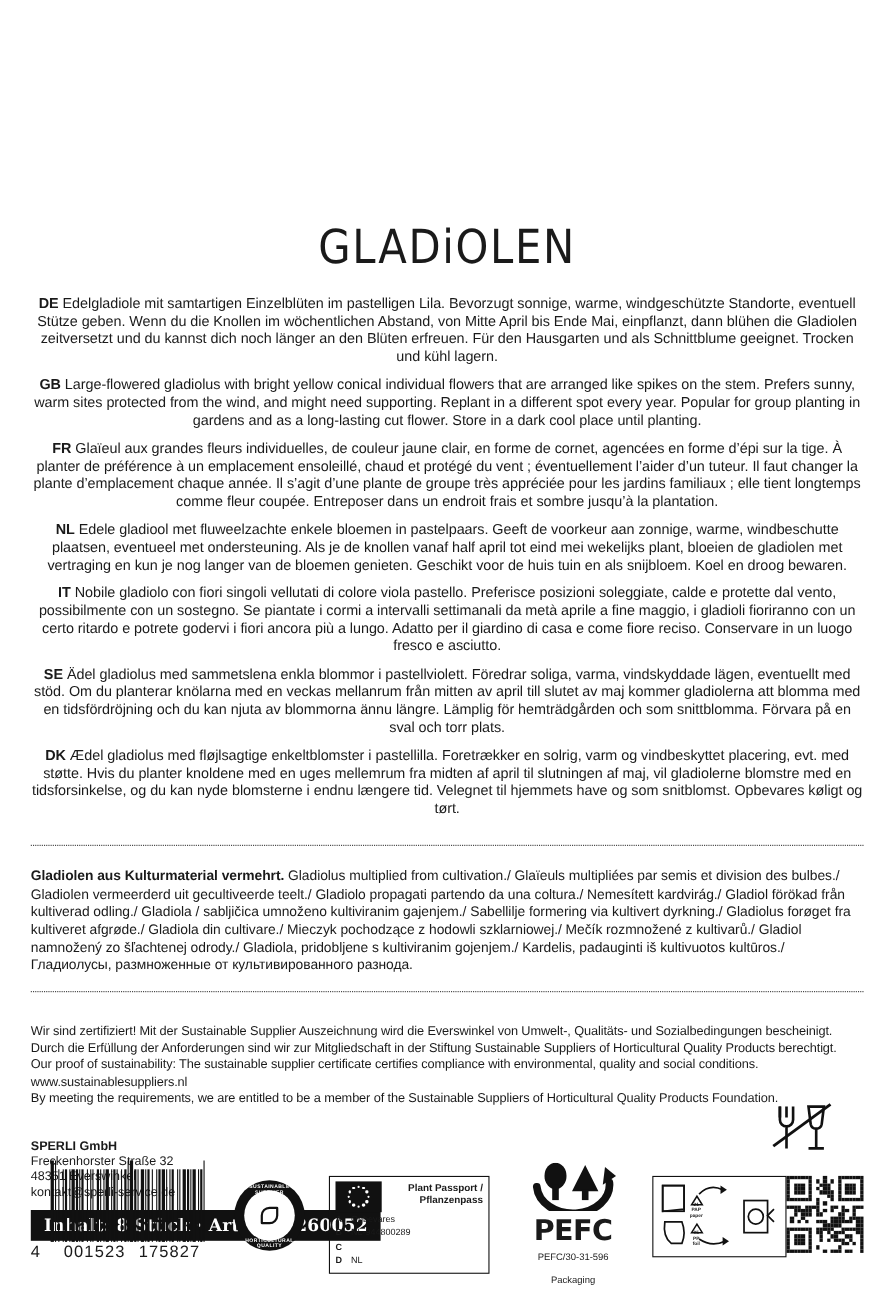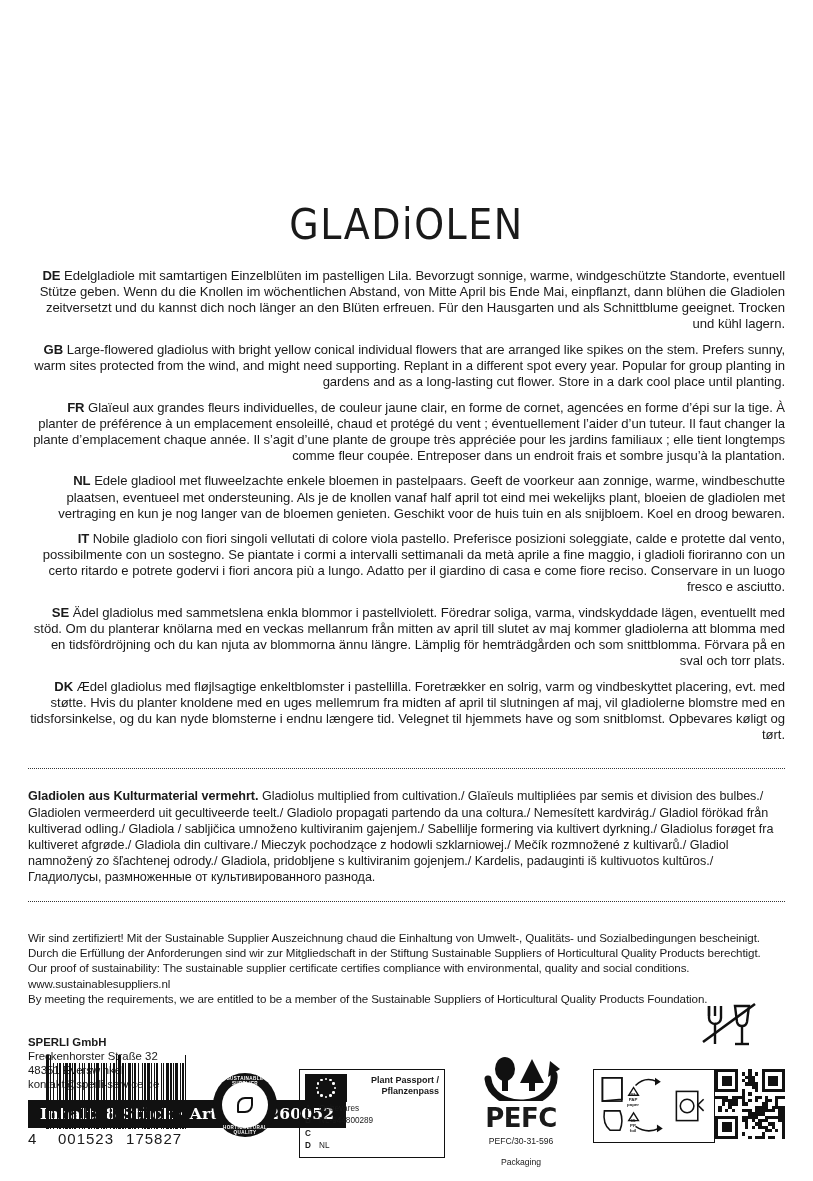--- a/index.html
+++ b/index.html
@@ -31,21 +31,21 @@
     margin-top: 11px;
     letter-spacing: 0.2px;
   }
 
   
   .lang-list { margin-top: 22px; }
   .lang-block {
     font-size: 13.1px;
     line-height: 16.1px;
     margin-bottom: 9.5px;
-    text-align: right;
+    text-align: center;
     letter-spacing: -0.05px;
   }
   .lang-code { font-weight: 700; }
 
   
   .dotted-rule {
     border-top: 1.5px dotted #333;
     width: 100%;
   }
   .rule-a { margin-top: 25px; margin-bottom: 19px; }
@@ -218,21 +218,21 @@
 
   <div class="dotted-rule rule-a"></div>
 
   
   <p class="propagation"><b>Gladiolen aus Kulturmaterial vermehrt.</b><span> Gladiolus multiplied from cultivation./ Glaïeuls multipliées par semis et division des bulbes./ Gladiolen vermeerderd uit gecultiveerde teelt./ Gladiolo propagati partendo da una coltura./ Nemesített kardvirág./ Gladiol förökad från kultiverad odling./ Gladiola / sabljičica umnoženo kultiviranim gajenjem./ Sabellilje formering via kultivert dyrkning./ Gladiolus forøget fra kultiveret afgrøde./ Gladiola din cultivare./ Mieczyk pochodzące z hodowli szklarniowej./ Mečík rozmnožené z kultivarů./ Gladiol namnožený zo šľachtenej odrody./ Gladiola, pridobljene s kultiviranim gojenjem./ Kardelis, padauginti iš kultivuotos kultūros./ Гладиолусы, размноженные от культивированного разнода.</span></p>
 
   <div class="dotted-rule rule-b"></div>
 
   
   <div class="sustain">
-    <div>Wir sind zertifiziert! Mit der Sustainable Supplier Auszeichnung chaud die Einhaltung von Umwelt-, Qualitäts- und Sozialbedingungen bescheinigt.</div>
+    <div>Wir sind zertifiziert! Mit der Sustainable Supplier Auszeichnung wird die Everswinkel von Umwelt-, Qualitäts- und Sozialbedingungen bescheinigt.</div>
     <div>Durch die Erfüllung der Anforderungen sind wir zur Mitgliedschaft in der Stiftung Sustainable Suppliers of Horticultural Quality Products berechtigt.</div>
     <div>Our proof of sustainability: The sustainable supplier certificate certifies compliance with environmental, quality and social conditions.</div>
     <div>www.sustainablesuppliers.nl</div>
     <div>By meeting the requirements, we are entitled to be a member of the Sustainable Suppliers of Horticultural Quality Products Foundation.</div>
   </div>
 
   
   <div class="address">
     <div class="company">SPERLI GmbH</div>
     <div>Freckenhorster Straße 32</div>

